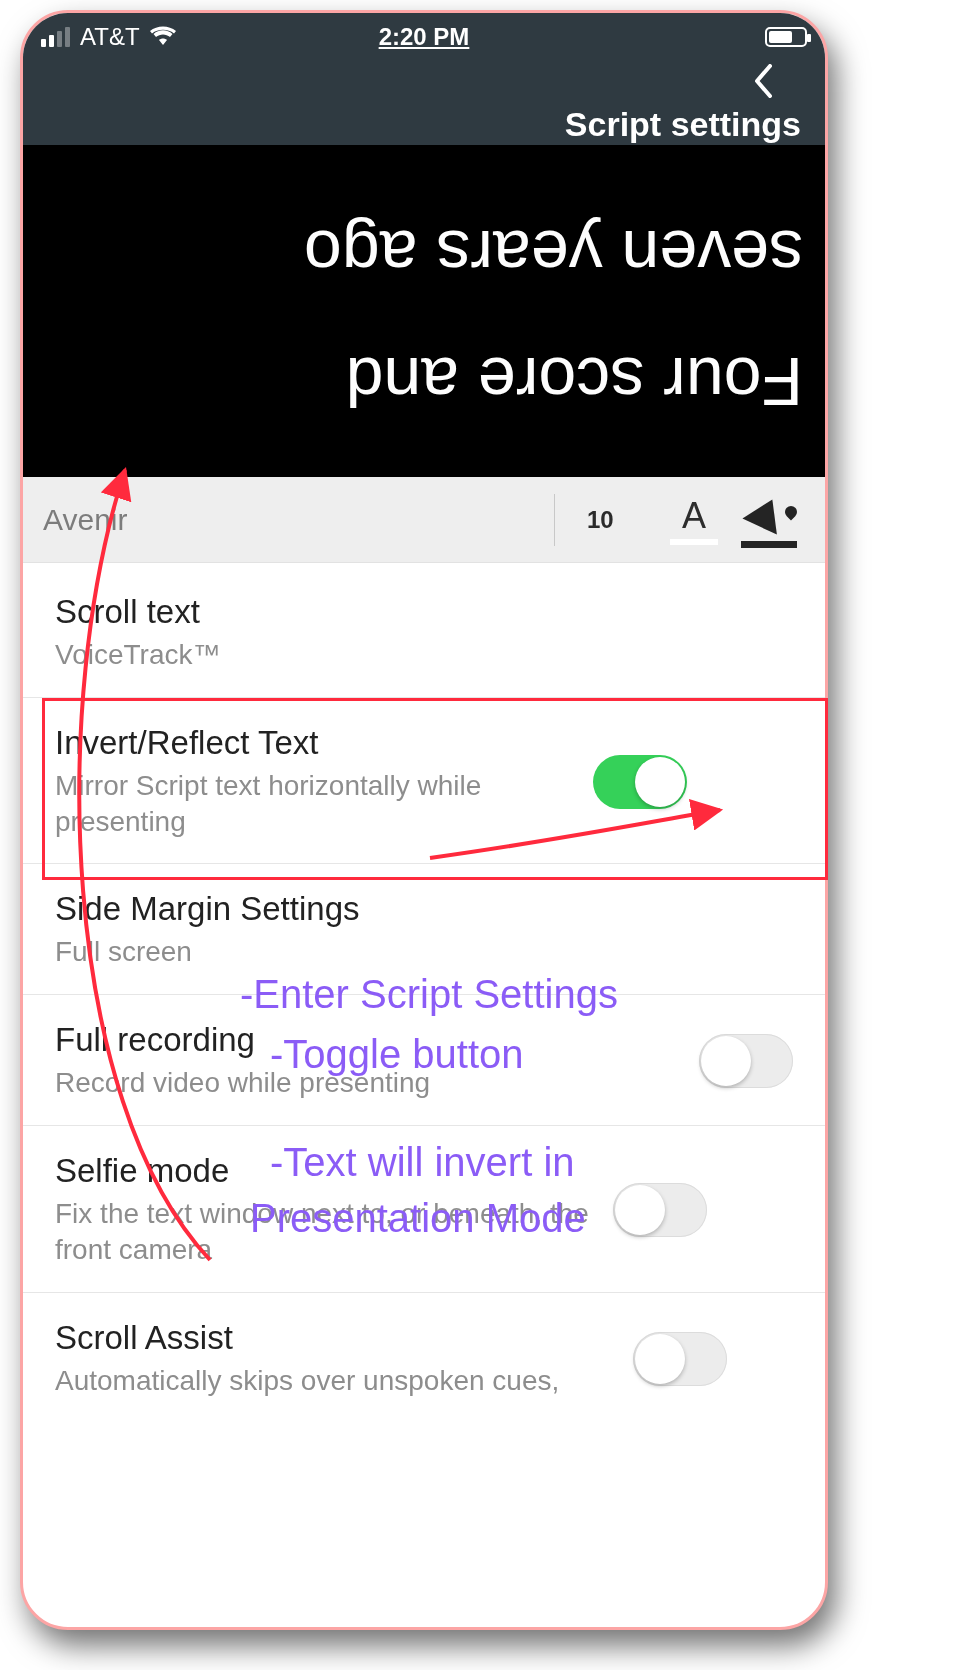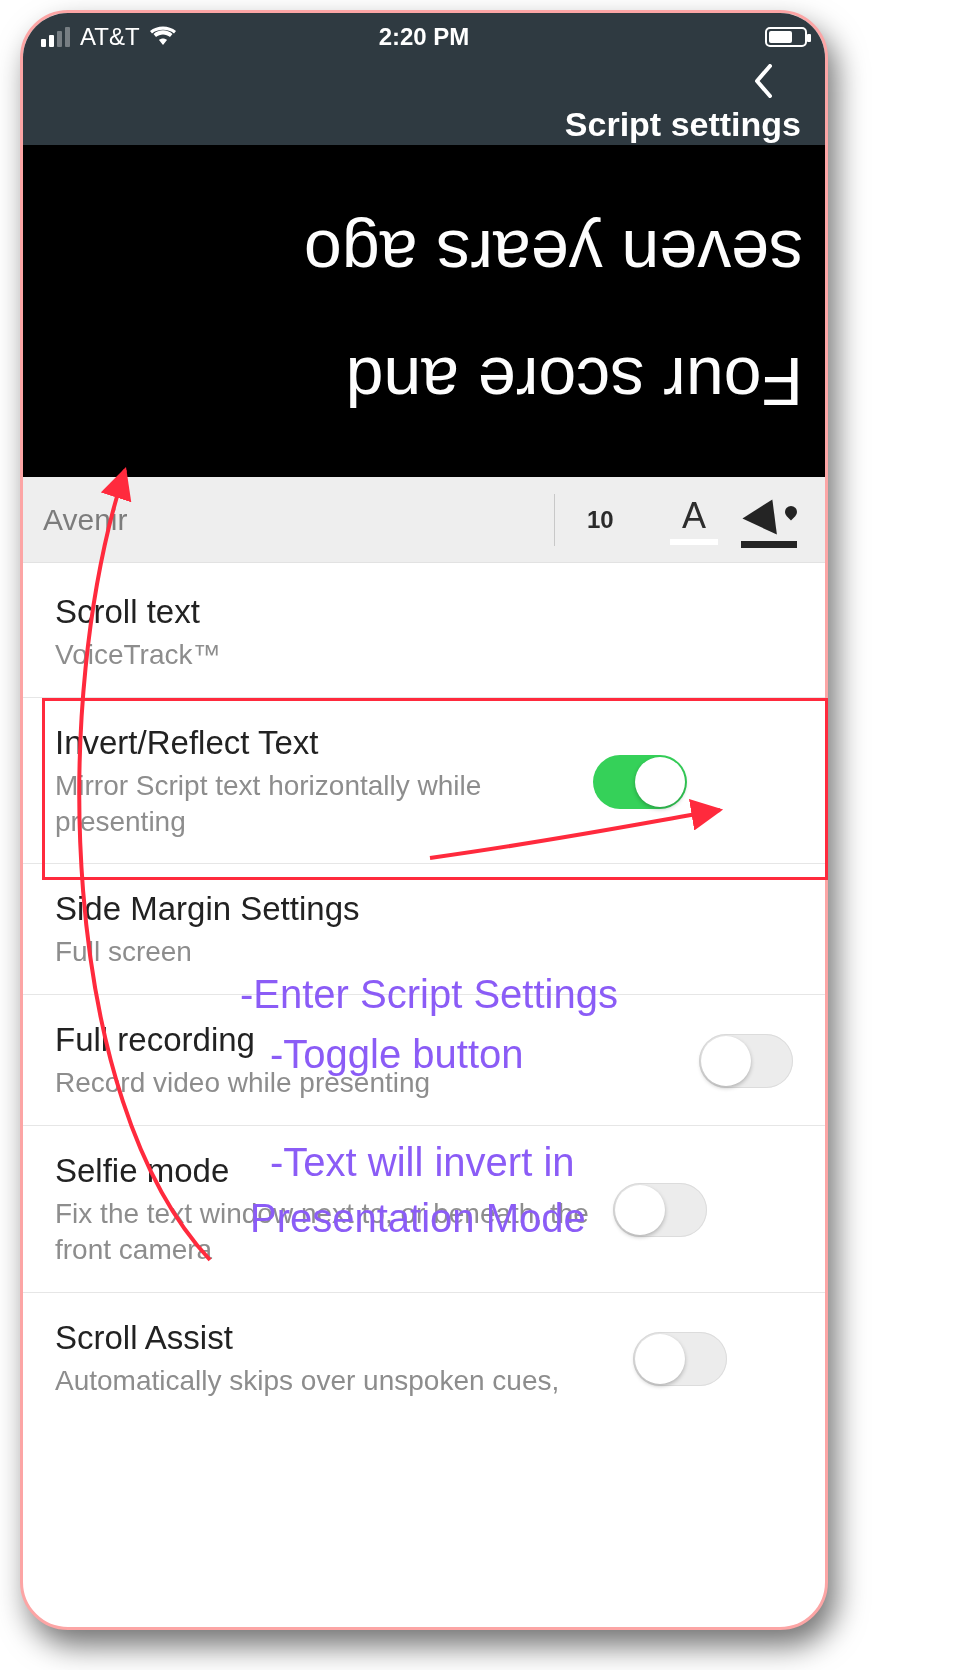--- a/index.html
+++ b/index.html
@@ -8,21 +8,21 @@
     position: absolute; left: 20px; top: 10px; width: 808px; height: 1620px;
     border-radius: 48px; overflow: hidden; background: #fff;
     box-shadow: 8px 16px 30px rgba(0,0,0,0.55);
     border: 3px solid #fca5a5;
   }
   .statusbar {
     height: 48px; background: #2f3a41; color: #fff; display: flex; align-items: center;
     padding: 0 18px; font-size: 24px; font-weight: 500;
   }
   .status-left { display: flex; align-items: center; gap: 10px; flex: 1; }
-  .status-center { flex: 1; text-align: center; font-weight: 600; }
+  .status-center { flex: 1; text-align: center; font-weight: 600; text-decoration: underline; }
   .status-right { flex: 1; display: flex; justify-content: flex-end; align-items: center; }
   .sigbars { display: inline-flex; gap: 3px; align-items: flex-end; }
   .sigbars span { width: 5px; background: #fff; border-radius: 1px; }
   .sigbars span.off { background: rgba(255,255,255,0.35); }
   .sigbars span:nth-child(1){height:8px}.sigbars span:nth-child(2){height:12px}
   .sigbars span:nth-child(3){height:16px}.sigbars span:nth-child(4){height:20px}
   .wifi { font-size: 24px; }
   .battery {
     width: 42px; height: 20px; border: 2px solid #fff; border-radius: 5px; position: relative;
   }

